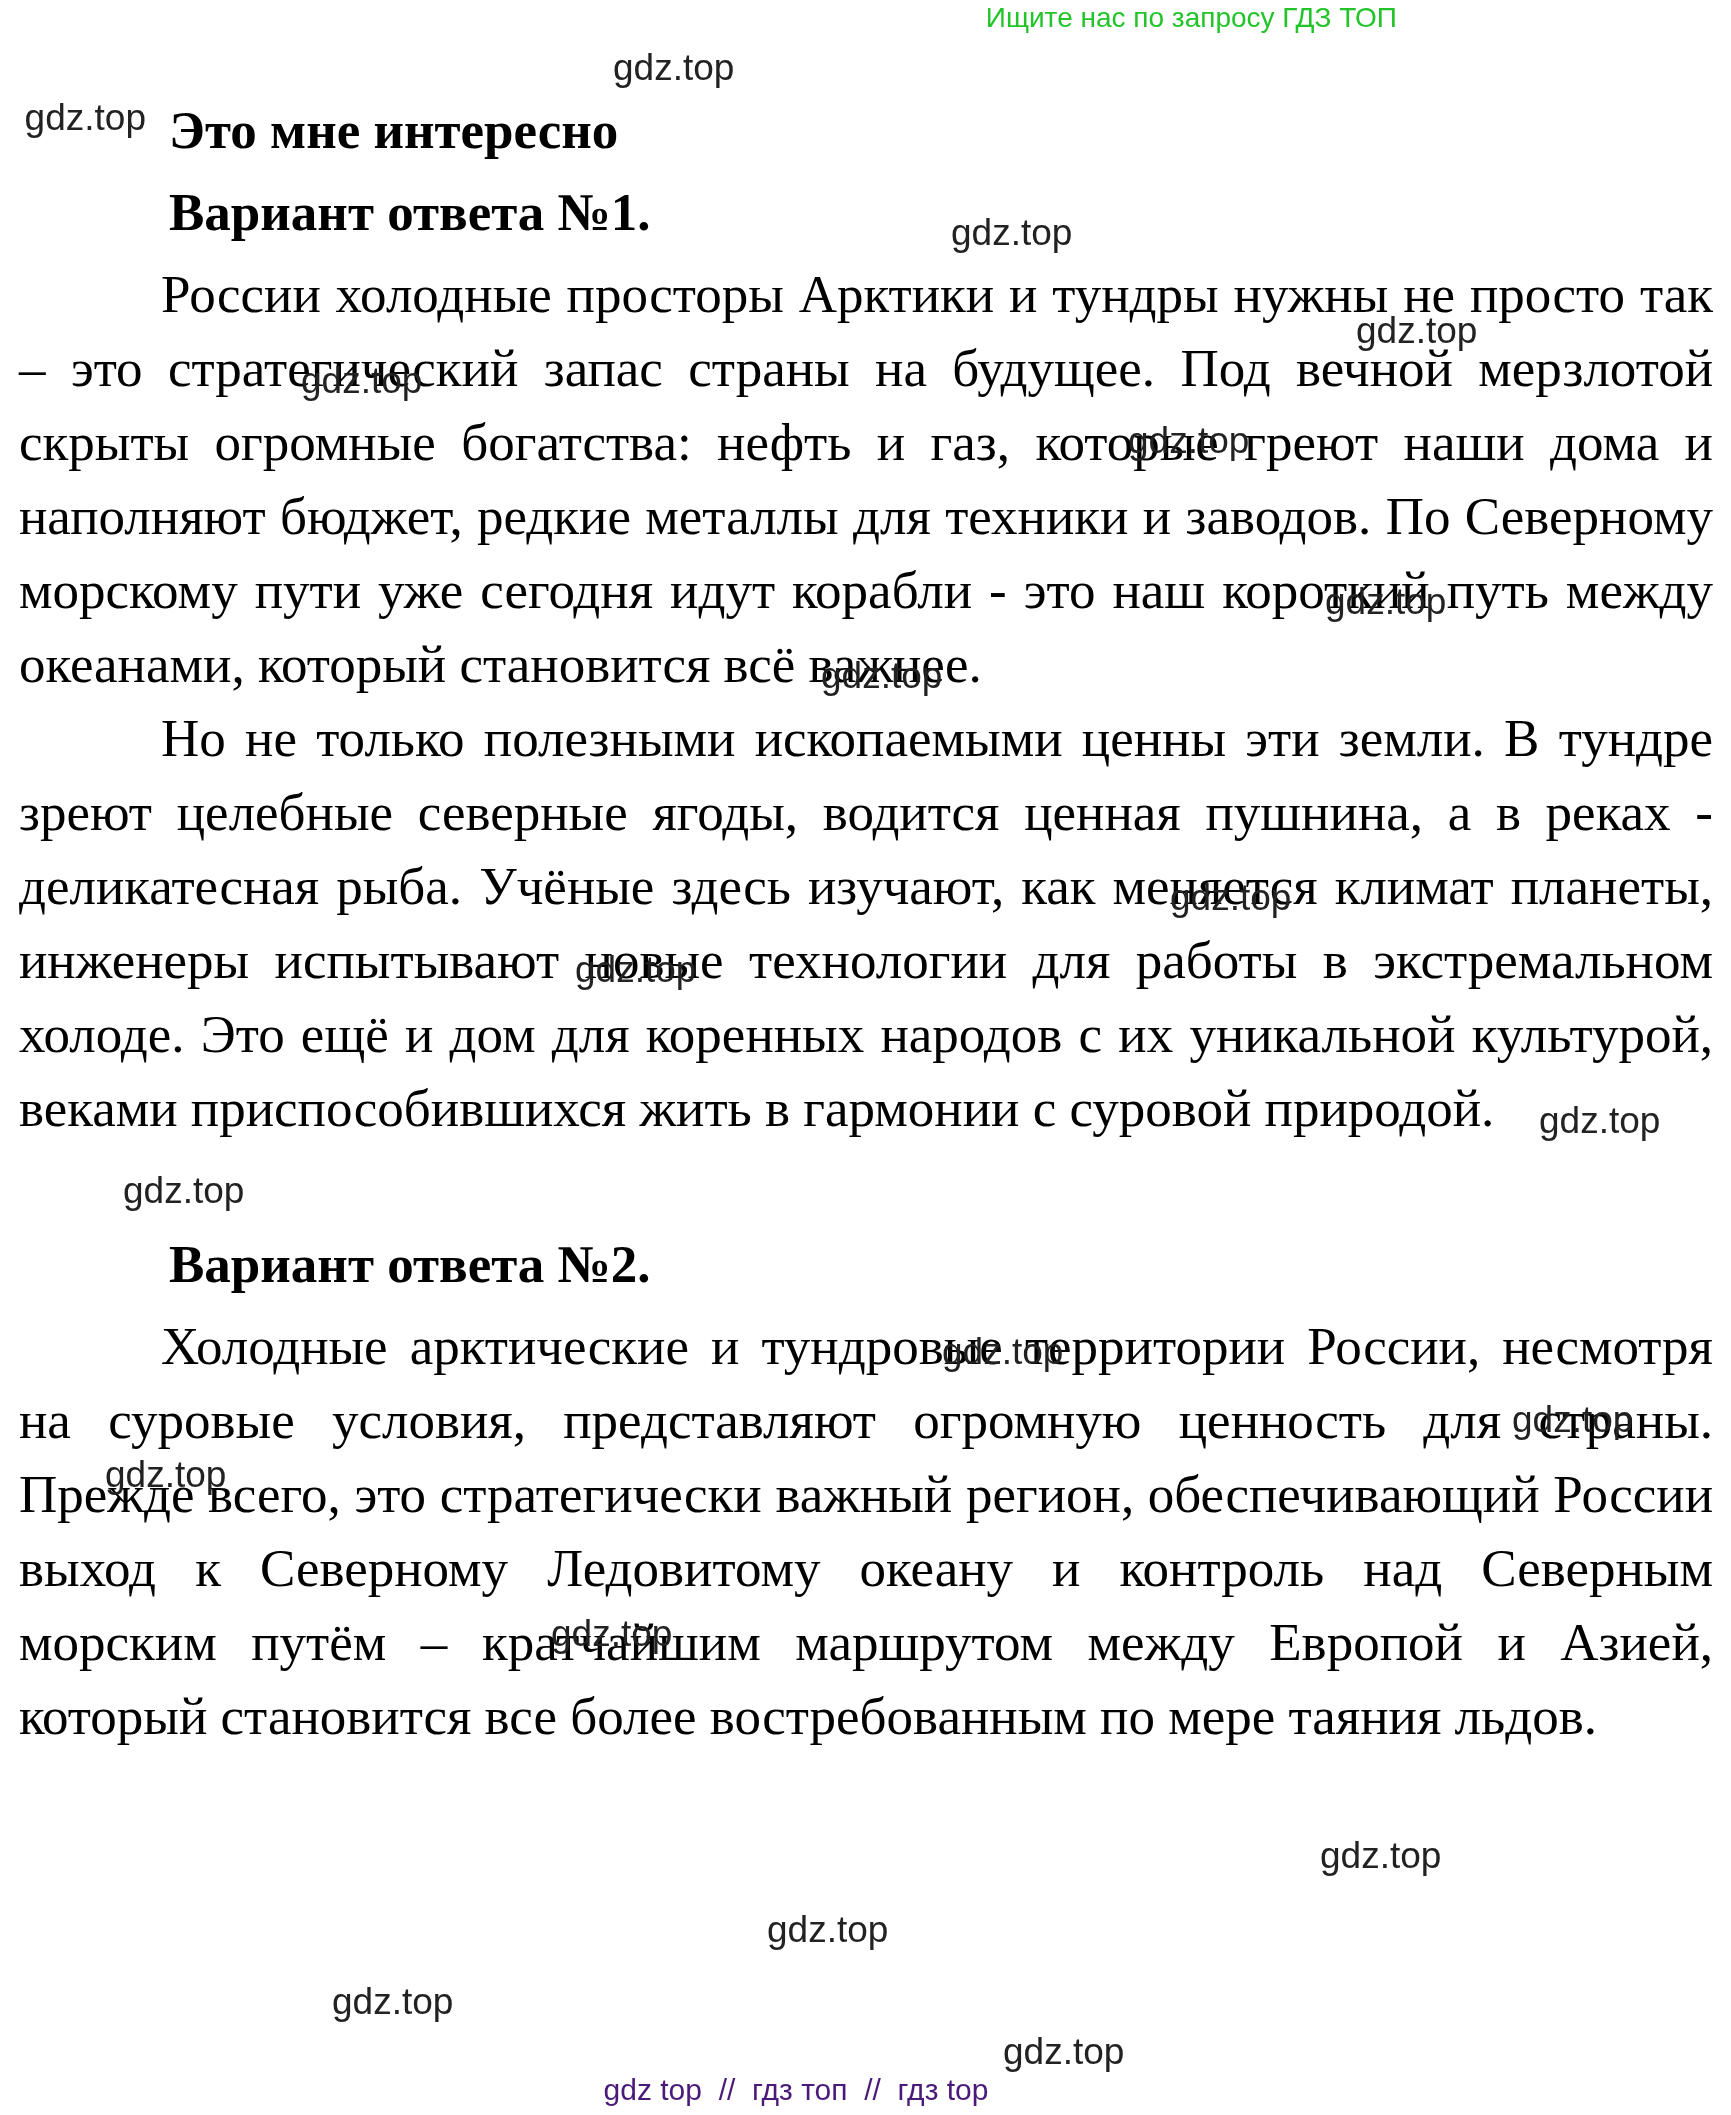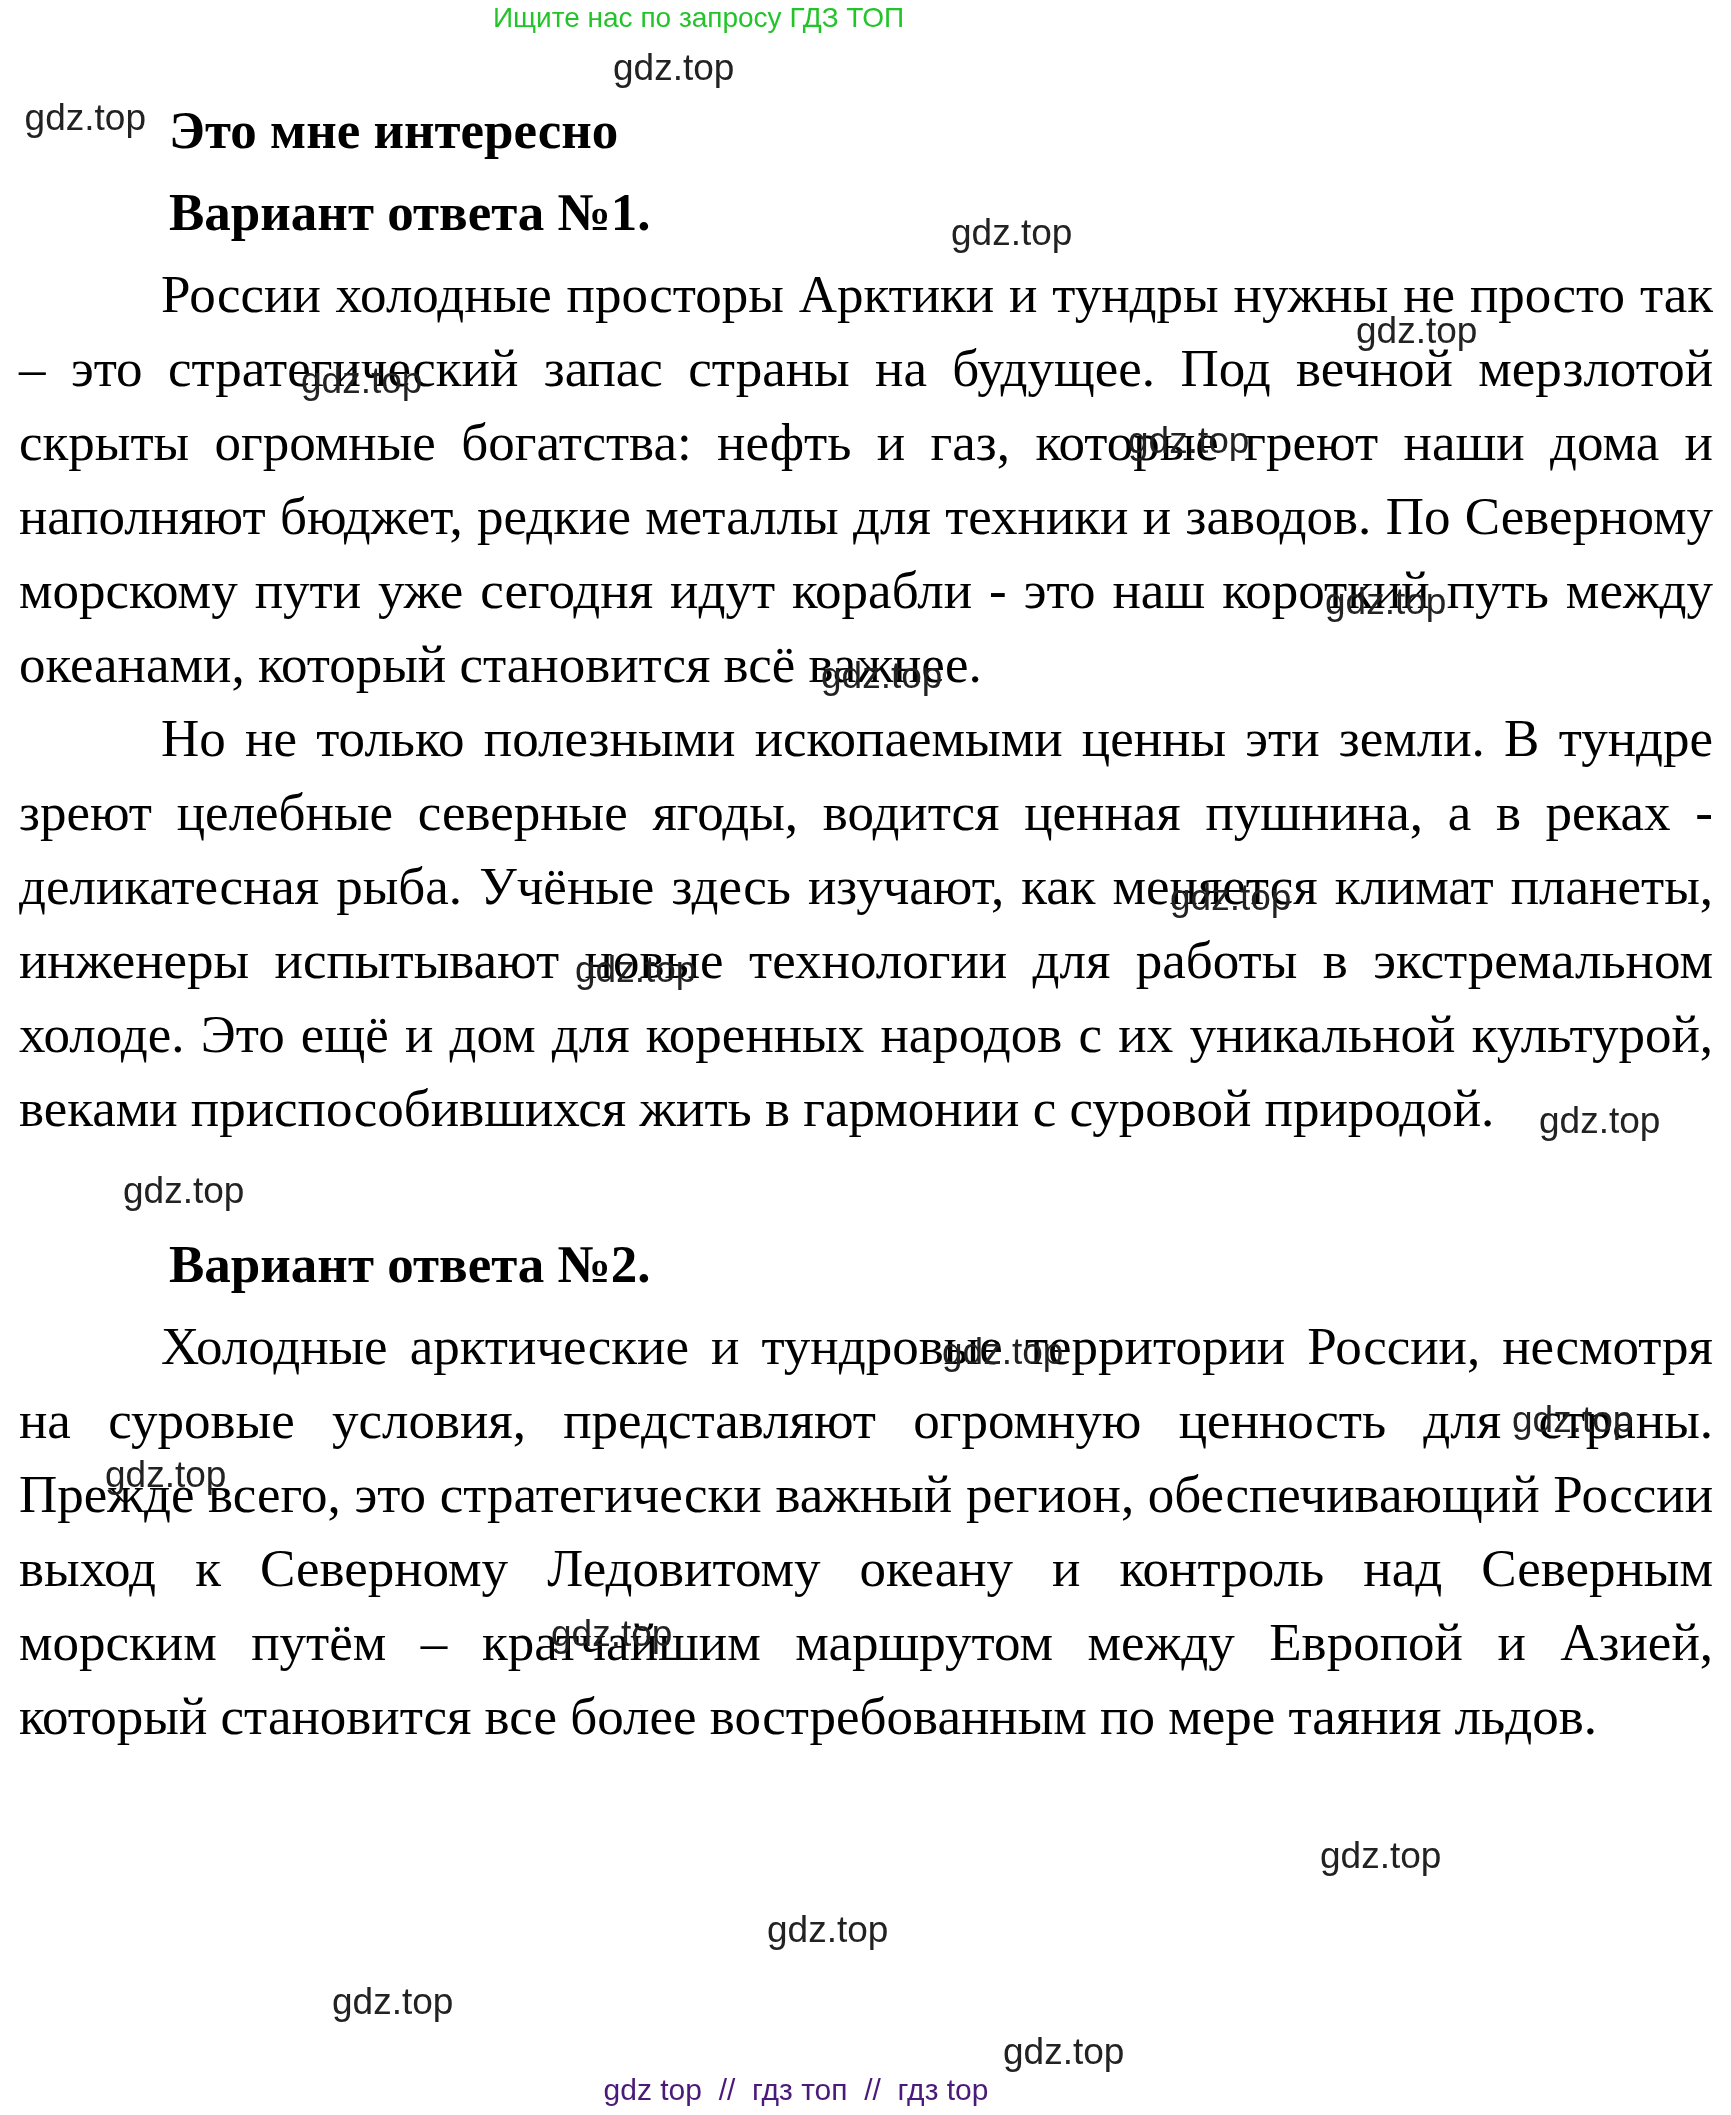--- a/index.html
+++ b/index.html
@@ -1,17 +1,17 @@
 <!DOCTYPE html>
 <html style="font-size:15px"><head>
 <meta charset="utf-8">
 <style>
   html, body { margin:0; padding:0; background:#ffffff; }
   body { width:1732px; height:2115px; position:relative; overflow:hidden; }
-  .top-banner { position:absolute; left:0; top:1.9px; width:1397px; text-align:center;
+  .top-banner { position:absolute; left:0; top:1.9px; width:1397px; text-align:right;
     font-family:"Liberation Sans", sans-serif; font-size:28px; color:#22c42a; }
   .bottom-banner { position:absolute; left:0; top:2073px; width:1592px; text-align:center;
     font-family:"Liberation Sans", sans-serif; font-size:30px; color:#4a1a7a; }
   .content { position:absolute; left:19px; top:85px; width:1694px;
     font-family:"Liberation Serif", serif; font-size:53px; line-height:74px; color:#000; }
   .h { font-weight:bold; margin:8px; }
   .indent { text-indent:142px; }
   .p { margin:0; text-align:justify; text-align-last:left; }
   .section-gap { height:74px; }
   .wm { position:absolute; font-family:"Liberation Sans", sans-serif; font-size:37px; color:#222; white-space:nowrap; }

